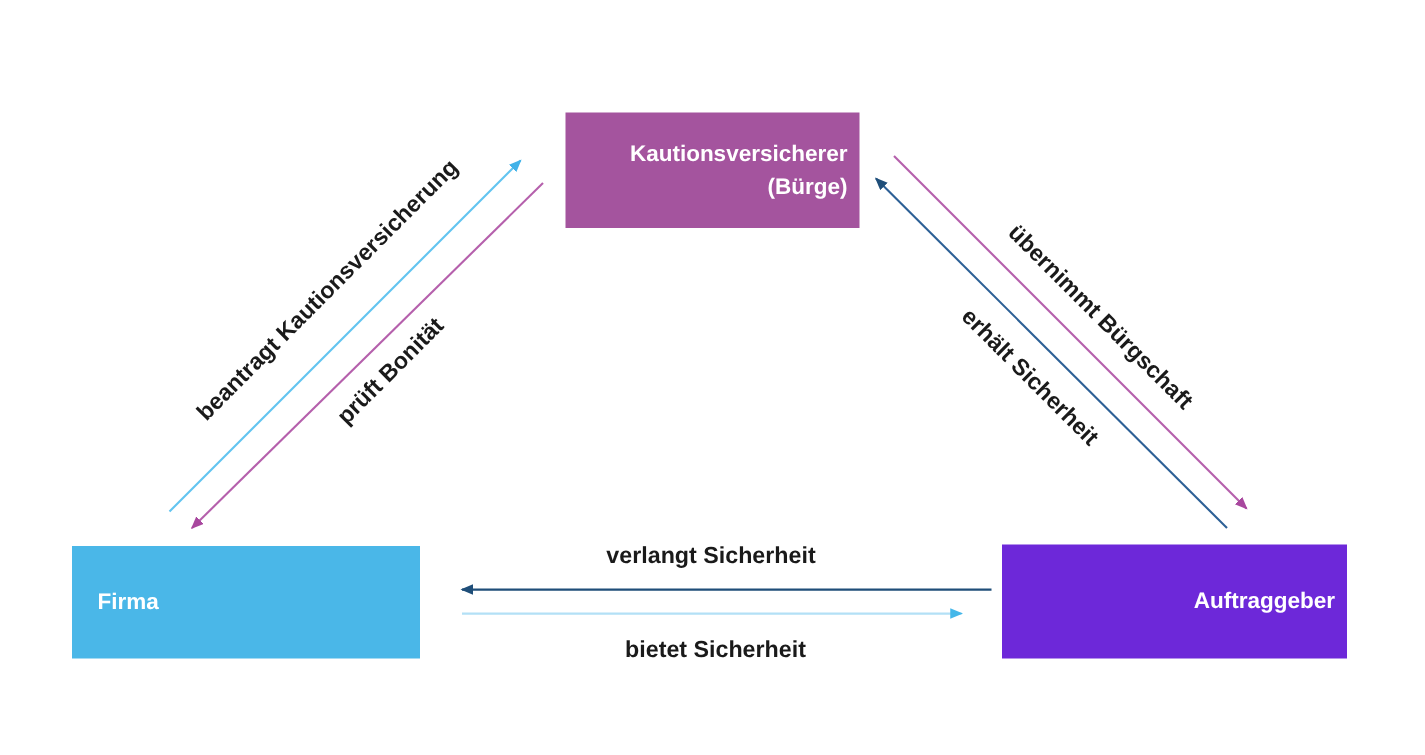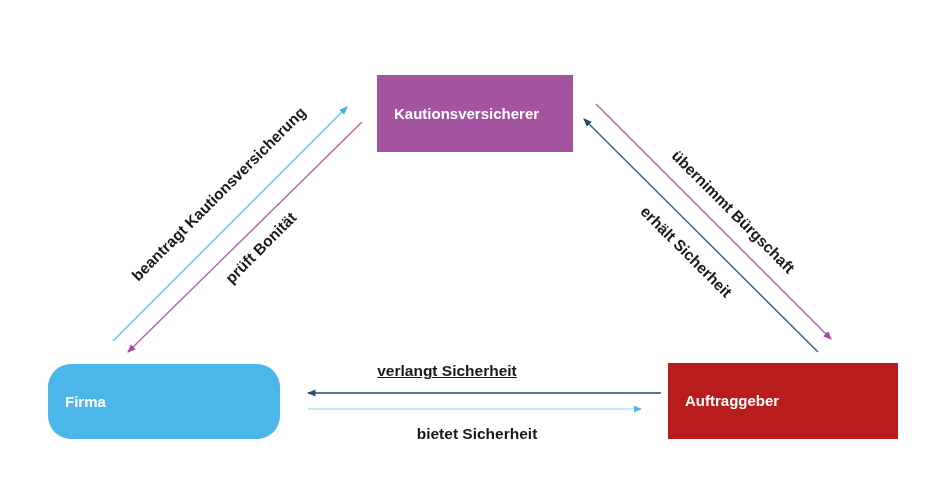--- a/index.html
+++ b/index.html
@@ -34,21 +34,21 @@
     font-weight: bold;
     font-size: 15.5px;
     transform: translate(-50%, -50%);
   }
   .rot-left  { transform: translate(-50%, -50%) rotate(-45deg); }
   .rot-right { transform: translate(-50%, -50%) rotate(45deg); }
   #label-beantragt  { left: 219px; top: 194px; }
   #label-prueft     { left: 261px; top: 248px; }
   #label-uebernimmt { left: 733px; top: 212px; }
   #label-erhaelt    { left: 686px; top: 252px; }
-  #label-verlangt   { left: 447px; top: 371px; text-decoration: underline; }
+  #label-verlangt   { left: 474px; top: 371px; }
   #label-bietet     { left: 477px; top: 434px; }
   #arrows-layer { position: absolute; left: 0; top: 0; width: 950px; height: 503px; }
 </style>
 </head>
 <body>
 
 <div id="canvas">
 
   <svg id="arrows-layer" viewBox="0 0 950 503" xmlns="http://www.w3.org/2000/svg">
     <defs>
@@ -72,29 +72,30 @@
 
     <line x1="596" y1="104" x2="831" y2="339" stroke-width="1.4" marker-end="url(#ah-magenta)" stroke="#b560ac"></line>
 
     <line x1="818" y1="352" x2="584" y2="119" stroke-width="1.4" marker-end="url(#ah-navy)" stroke="#2d6096"></line>
 
     <line x1="661" y1="393" x2="308" y2="393" stroke-width="1.5" marker-end="url(#ah-navy)" stroke="#1f4e79"></line>
 
     <line x1="308" y1="409" x2="641" y2="409" stroke-width="1.5" marker-end="url(#ah-medblue)" stroke="#b3e0f6"></line>
   </svg>
 
-  <div class="node" id="node-kautionsversicherer" style="background-color: rgb(164, 84, 158);">
+  <div class="node" id="node-kautionsversicherer" style="background-color: rgb(164, 84, 158); align-items: flex-end;">
     <span>Kautionsversicherer</span>
+    <span>(Bürge)</span>
   </div>
 
-  <div class="node" id="node-firma" style="background-color: rgb(74, 183, 232); border-radius: 23px;">
+  <div class="node" id="node-firma" style="background-color: rgb(74, 183, 232);">
     <span>Firma</span>
   </div>
 
-  <div class="node" id="node-auftraggeber" style="background-color: #b91c1c;">
+  <div class="node" id="node-auftraggeber" style="background-color: #6d28d9; text-align: right;">
     <span>Auftraggeber</span>
   </div>
 
   <div class="edge-label rot-left" id="label-beantragt">beantragt Kautionsversicherung</div>
 
   <div class="edge-label rot-left" id="label-prueft">prüft Bonität</div>
 
   <div class="edge-label rot-right" id="label-uebernimmt">übernimmt Bürgschaft</div>
 
   <div class="edge-label rot-right" id="label-erhaelt">erhält Sicherheit</div>

